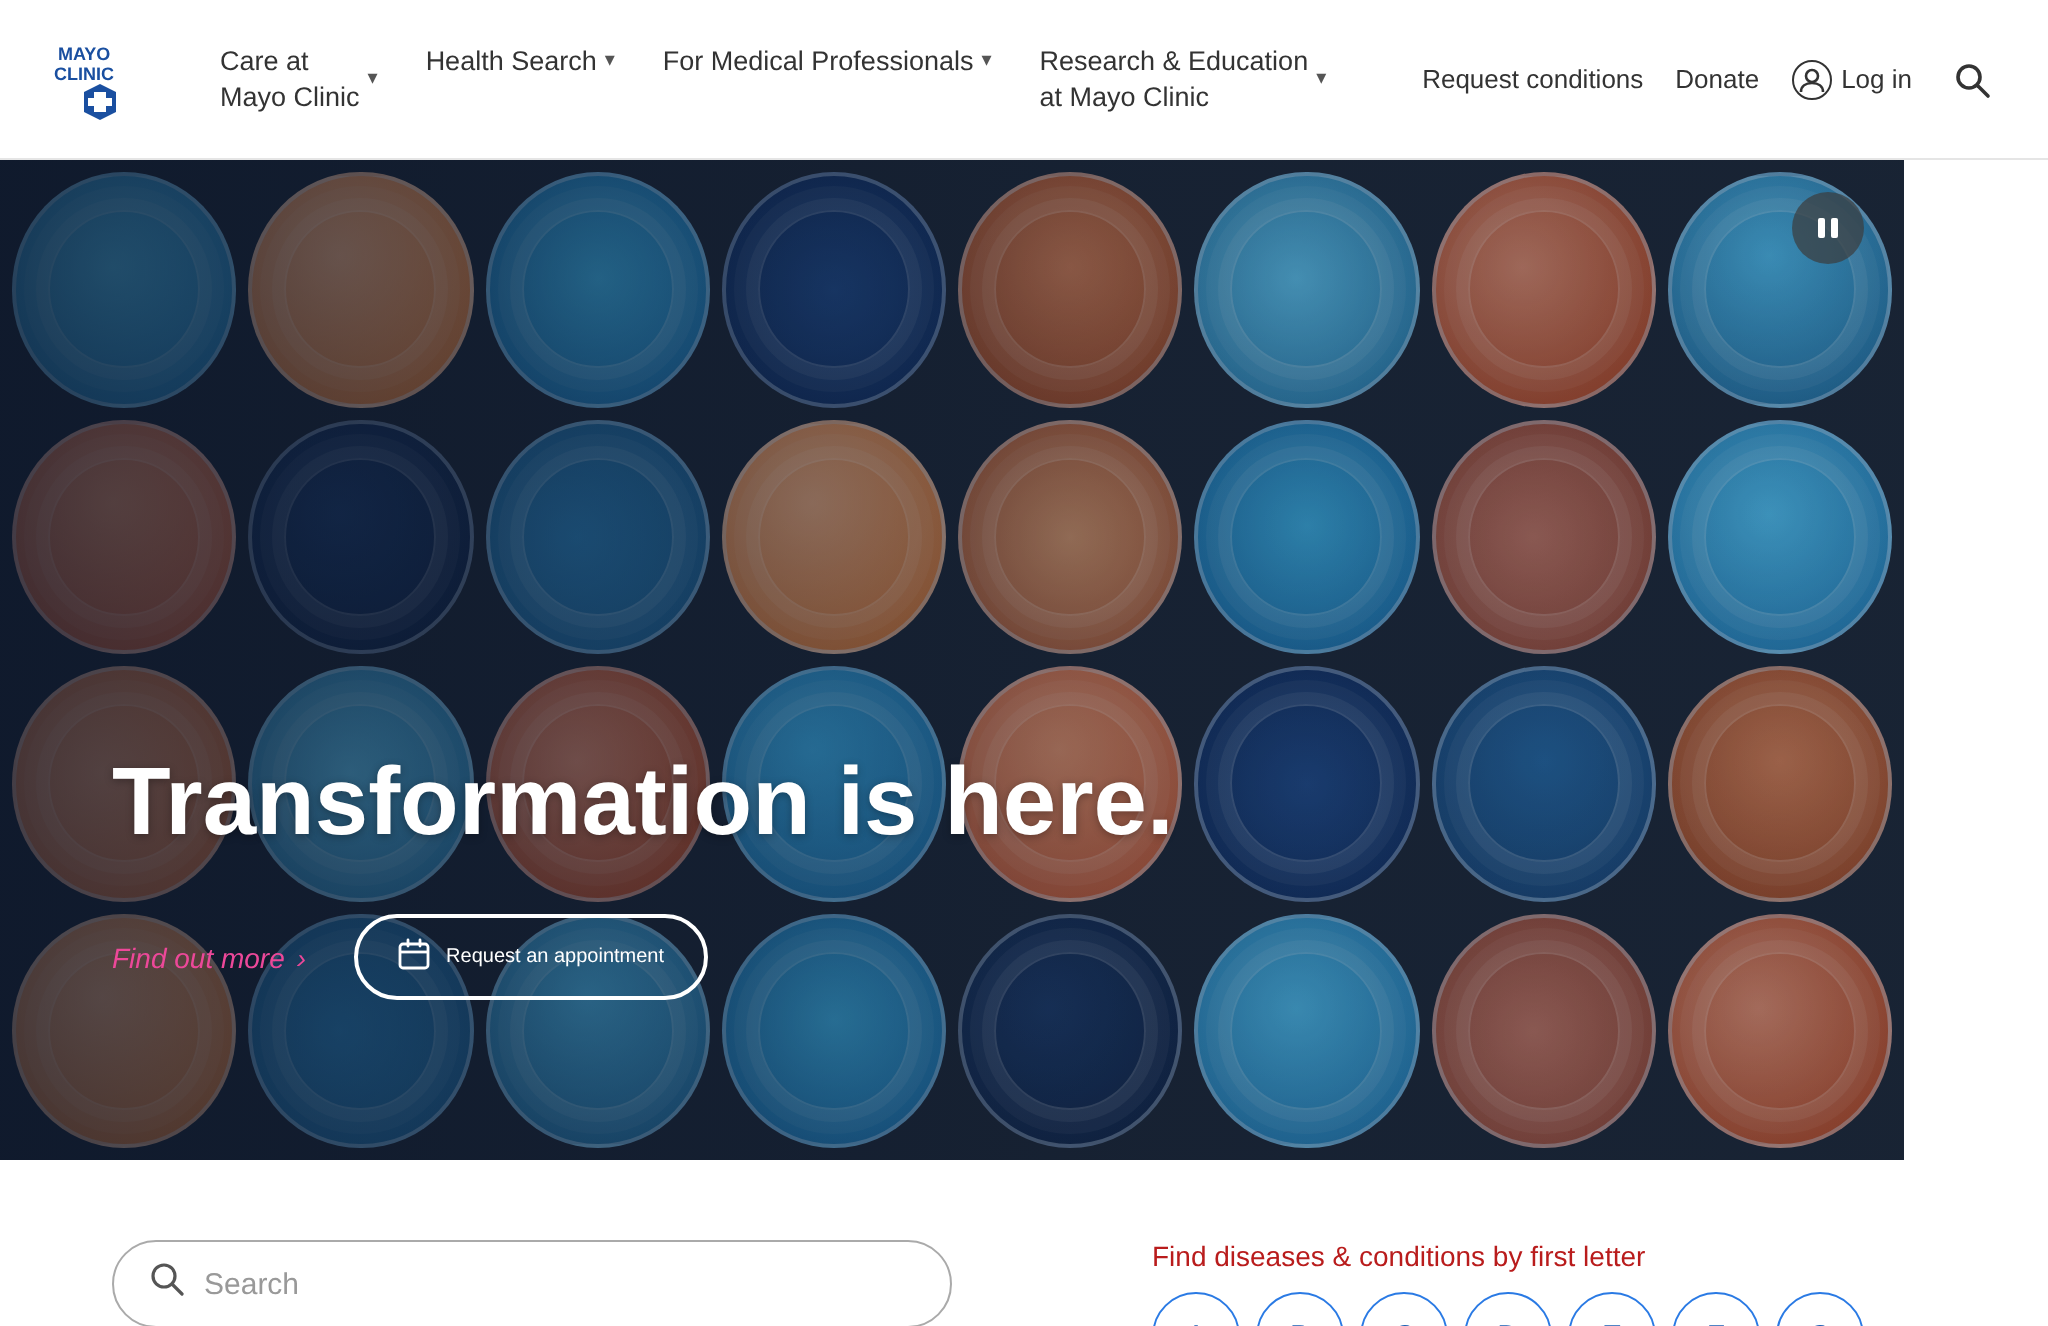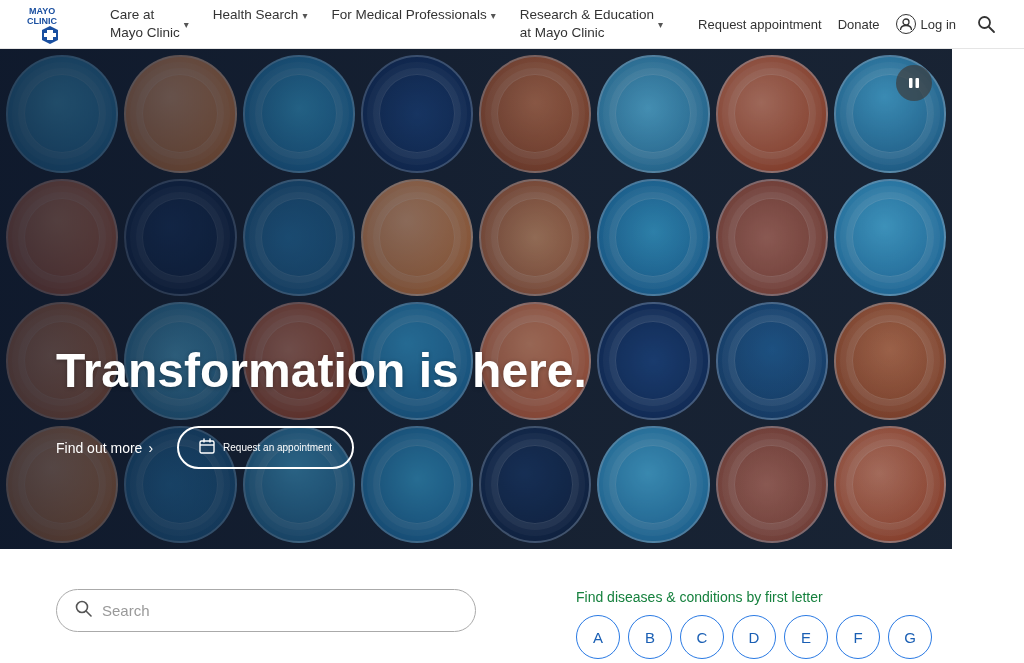--- a/index.html
+++ b/index.html
@@ -3,21 +3,21 @@
   <meta charset="utf-8">
   <style>
     * { margin: 0; padding: 0; box-sizing: border-box; }
     body { font-family: -apple-system, BlinkMacSystemFont, 'Segoe UI', Arial, sans-serif; background: #fff; width: 1024px; }
 
     
     header {
       display: flex;
       align-items: center;
       padding: 16px 24px;
-      height: 49px;
+      height: 80px;
       background: #fff;
       border-bottom: 1px solid #e5e5e5;
       position: relative;
       z-index: 10;
     }
     .logo-area {
       display: flex;
       align-items: center;
       margin-right: 24px;
       flex-shrink: 0;
@@ -134,28 +134,29 @@
       line-height: 1.15;
       margin-bottom: 28px;
       text-shadow: 0 1px 4px rgba(0,0,0,0.3);
     }
     .hero-actions {
       display: flex;
       align-items: center;
       gap: 24px;
     }
     .find-out-more {
-      color: #ffffff;
+      color: #ec4899;
       font-size: 14px;
       font-weight: 500;
       display: flex;
       align-items: center;
       gap: 6px;
       cursor: pointer;
       text-decoration: none;
+      font-style: italic;
     }
     .find-out-more .arrow { font-size: 14px; }
     .request-appt-btn {
       display: flex;
       align-items: center;
       gap: 8px;
       background: transparent;
       border: 2px solid #fff;
       color: #fff;
       padding: 10px 20px;
@@ -225,21 +226,21 @@
       background: transparent;
     }
     .search-input-wrap input::placeholder { color: #999; }
 
     
     .alpha-section {
       flex: 1;
     }
     .alpha-title {
       font-size: 14px;
-      color: #15803d;
+      color: #b91c1c;
       margin-bottom: 10px;
       font-weight: 400;
     }
     .alpha-grid {
       display: flex;
       flex-wrap: wrap;
       gap: 8px;
     }
     .alpha-btn {
       width: 44px;
@@ -317,21 +318,21 @@
       <span>For Medical Professionals</span>
       <span class="chevron">▾</span>
     </div>
     <div class="nav-item">
       <span>Research &amp; Education<br>at Mayo Clinic</span>
       <span class="chevron">▾</span>
     </div>
   </nav>
 
   <div class="header-actions">
-    <span class="request-btn">Request appointment</span>
+    <span class="request-btn">Request conditions</span>
     <span class="donate-btn">Donate</span>
     <div class="login-area">
       <div class="user-icon">
         <svg width="14" height="14" viewBox="0 0 14 14" fill="none">
           <circle cx="7" cy="5" r="3" stroke="#333" stroke-width="1.3"></circle>
           <path d="M1.5 13c0-3 2.5-4.5 5.5-4.5S12.5 10 12.5 13" stroke="#333" stroke-width="1.3"></path>
         </svg>
       </div>
       <span>Log in</span>
     </div>

